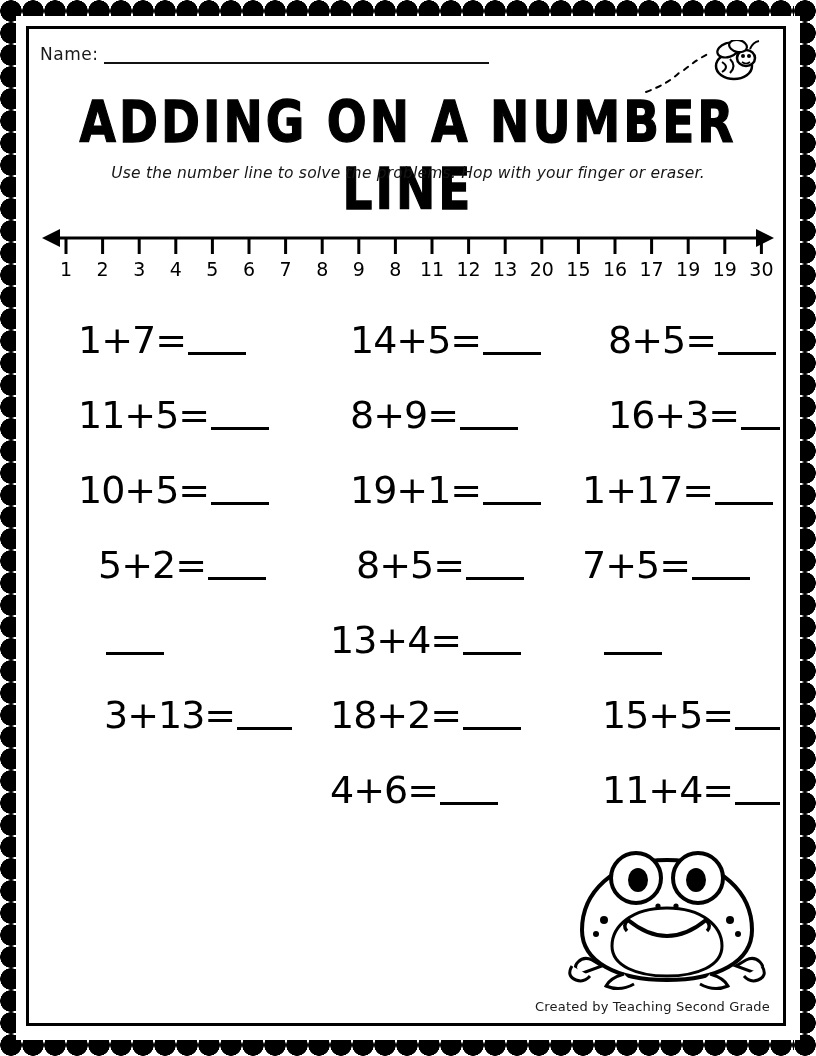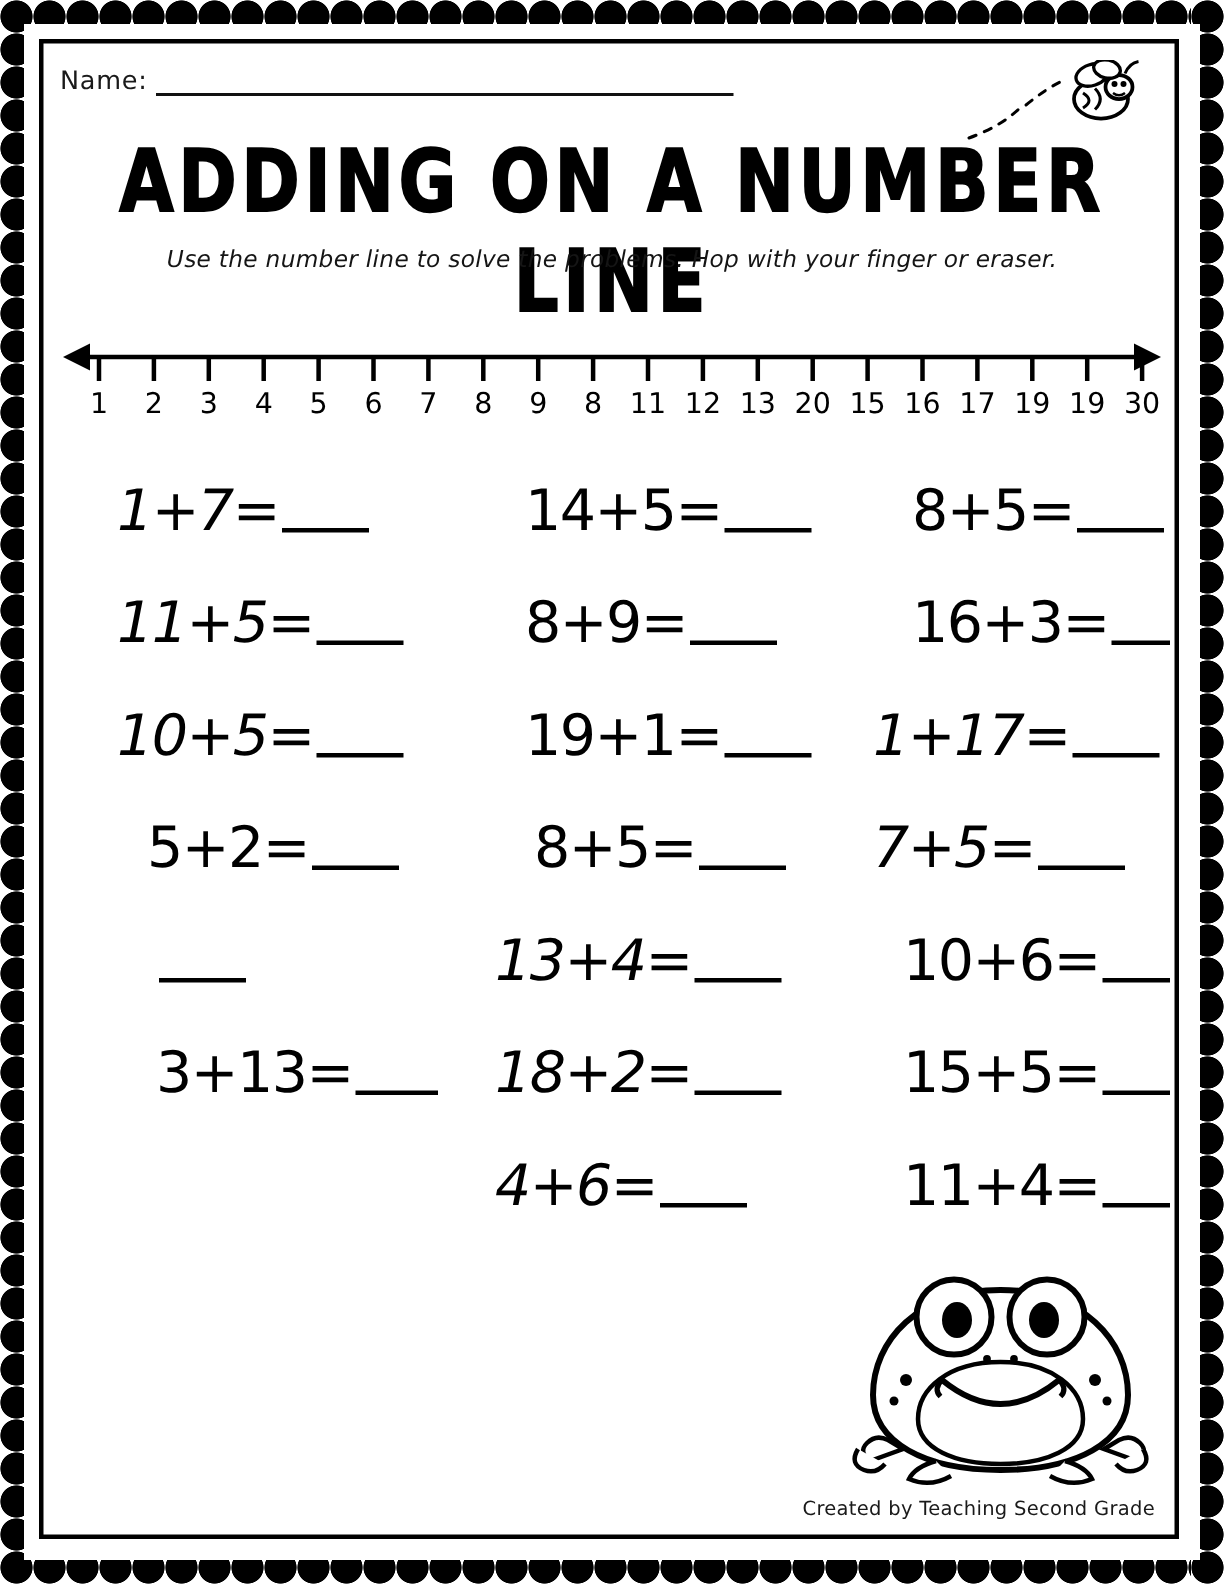--- a/index.html
+++ b/index.html
@@ -162,21 +162,21 @@
   }
   .prob {
     font-family: "DejaVu Sans", sans-serif;
     font-size: 38px;
     color: #000;
     letter-spacing: -1px;
     white-space: nowrap;
     display: flex;
     align-items: flex-start;
   }
-  .col1 { padding-left: 38px; font-style: italic; }
+  .col1 { padding-left: 38px; }
   .col2 { padding-left: 58px; }
   .col3 { padding-left: 64px; }
   .blank {
     display: inline-block;
     width: 58px;
     border-bottom: 3px solid #000;
     margin-left: 2px;
     height: 34px;
   }
 
@@ -353,21 +353,20 @@
         </div>
       <div class="prob col3">
           <span class="blank"></span>
         </div>
 
       <div class="prob col1">
           <span>13+4=</span>
           <span class="blank"></span>
         </div>
       <div class="prob col2">
-          <span>10+6=</span>
           <span class="blank"></span>
         </div>
       <div class="prob col3">
           <span>3+13=</span>
           <span class="blank"></span>
         </div>
 
       <div class="prob col1">
           <span>18+2=</span>
           <span class="blank"></span>

